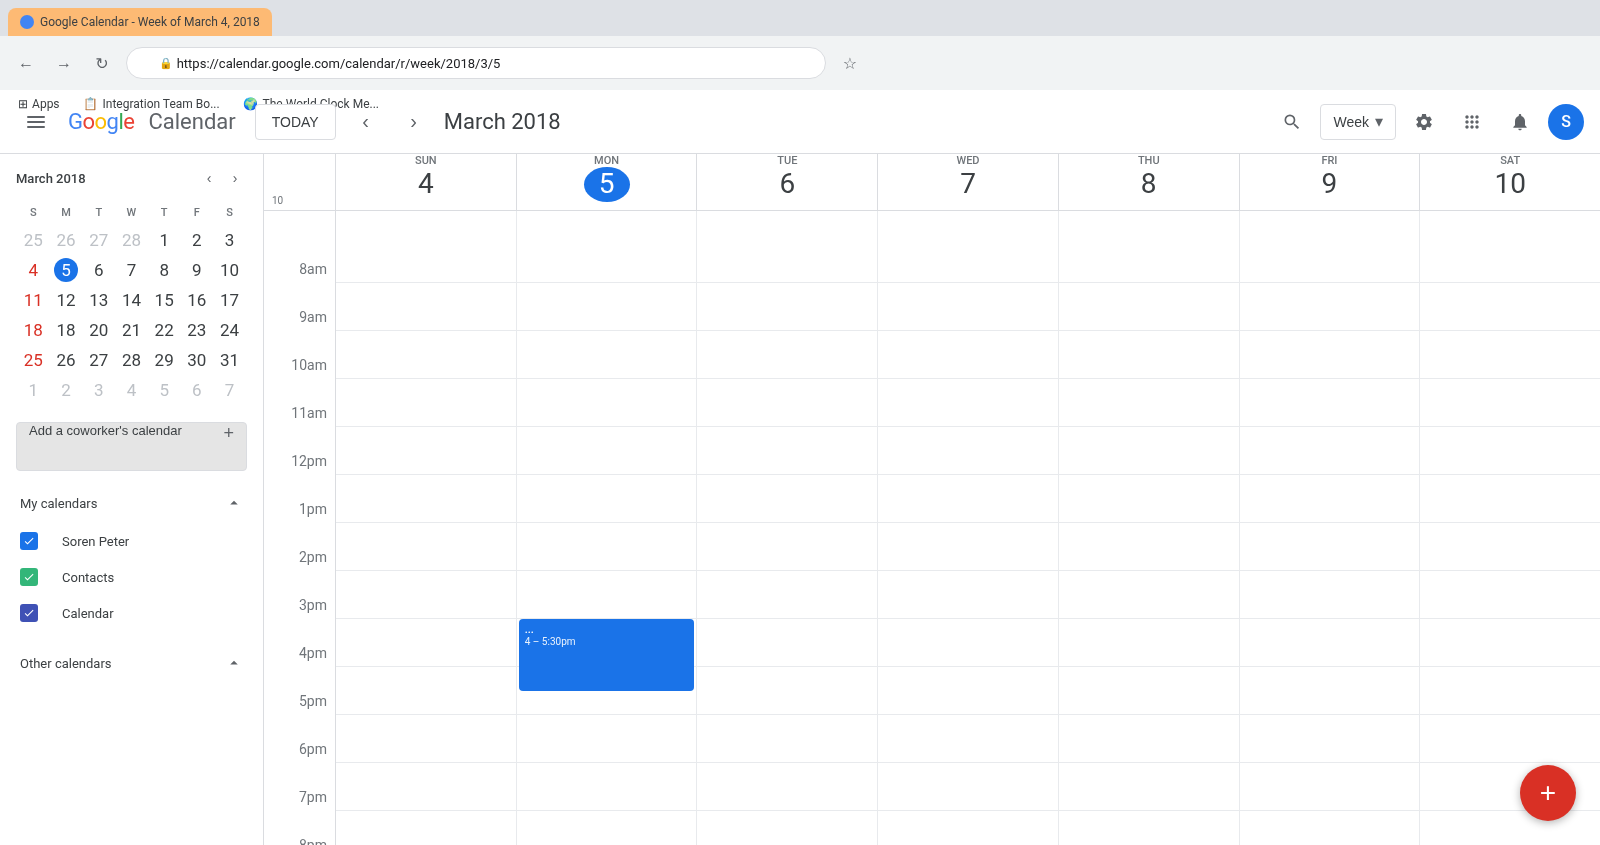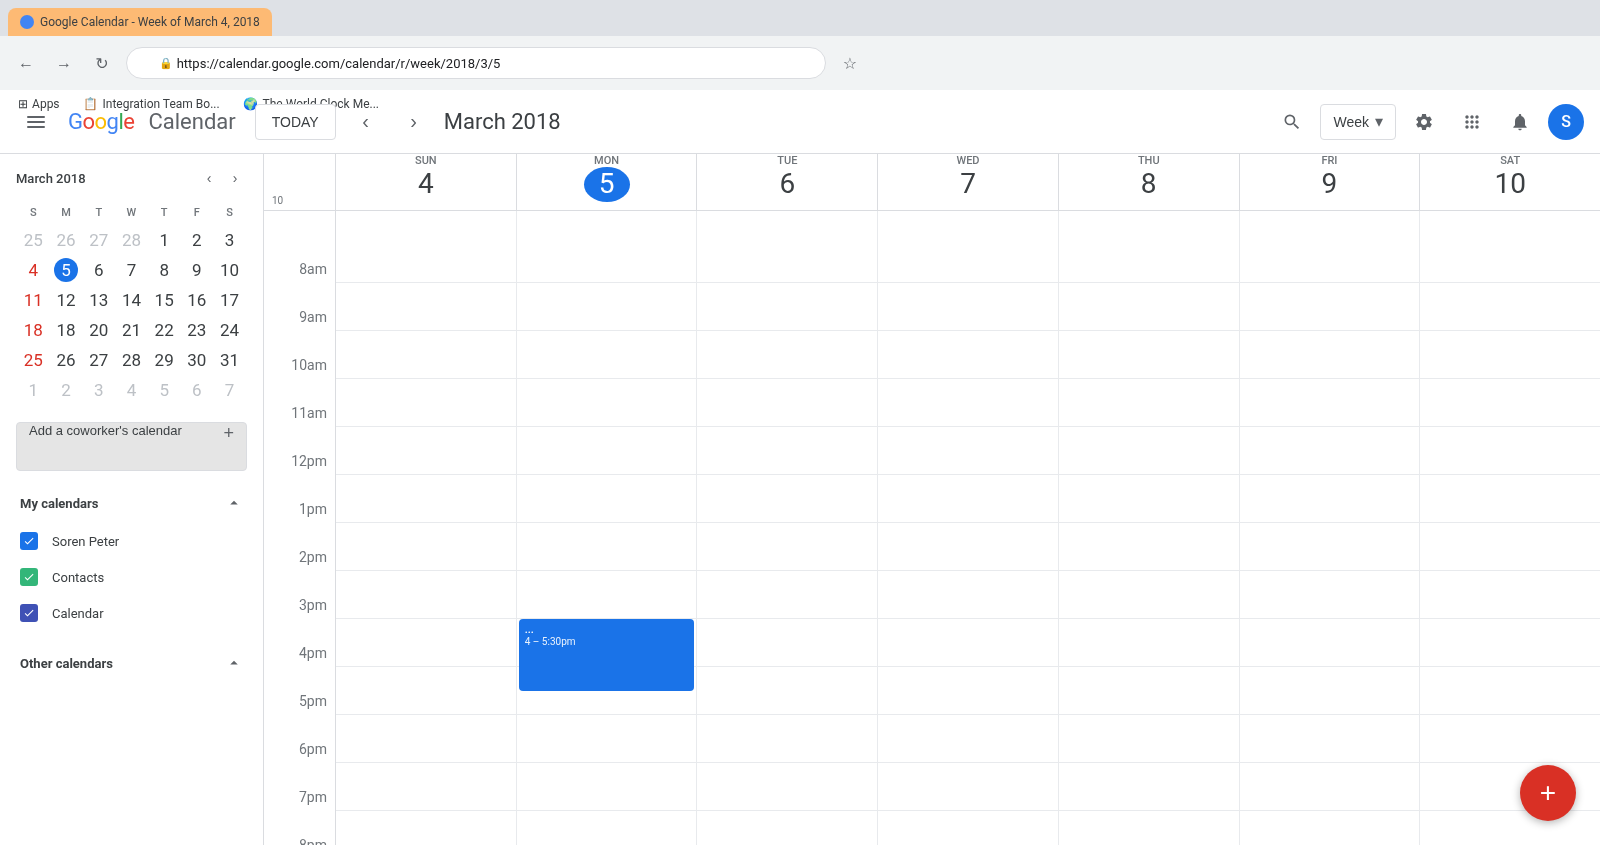--- a/index.html
+++ b/index.html
@@ -290,28 +290,28 @@
       background: #e5e5e5;
       width: 100%;
     }
     .section-header {
       display: flex;
       align-items: center;
       justify-content: space-between;
       height: 40px;
       cursor: pointer;
       font-size: 13px;
-      font-weight: 700;
+      font-weight: 400;
       color: #3c4043;
       padding: 0 4px;
     }
     .calendar-item {
       display: flex;
       align-items: center;
-      gap: 14px;
+      gap: 24px;
       height: 36px;
       padding: 0 4px;
       border-radius: 4px;
       cursor: pointer;
     }
     .cal-checkbox {
       width: 18px; height: 18px;
       border-radius: 3px;
       display: flex; align-items: center; justify-content: center;
       flex-shrink: 0;

